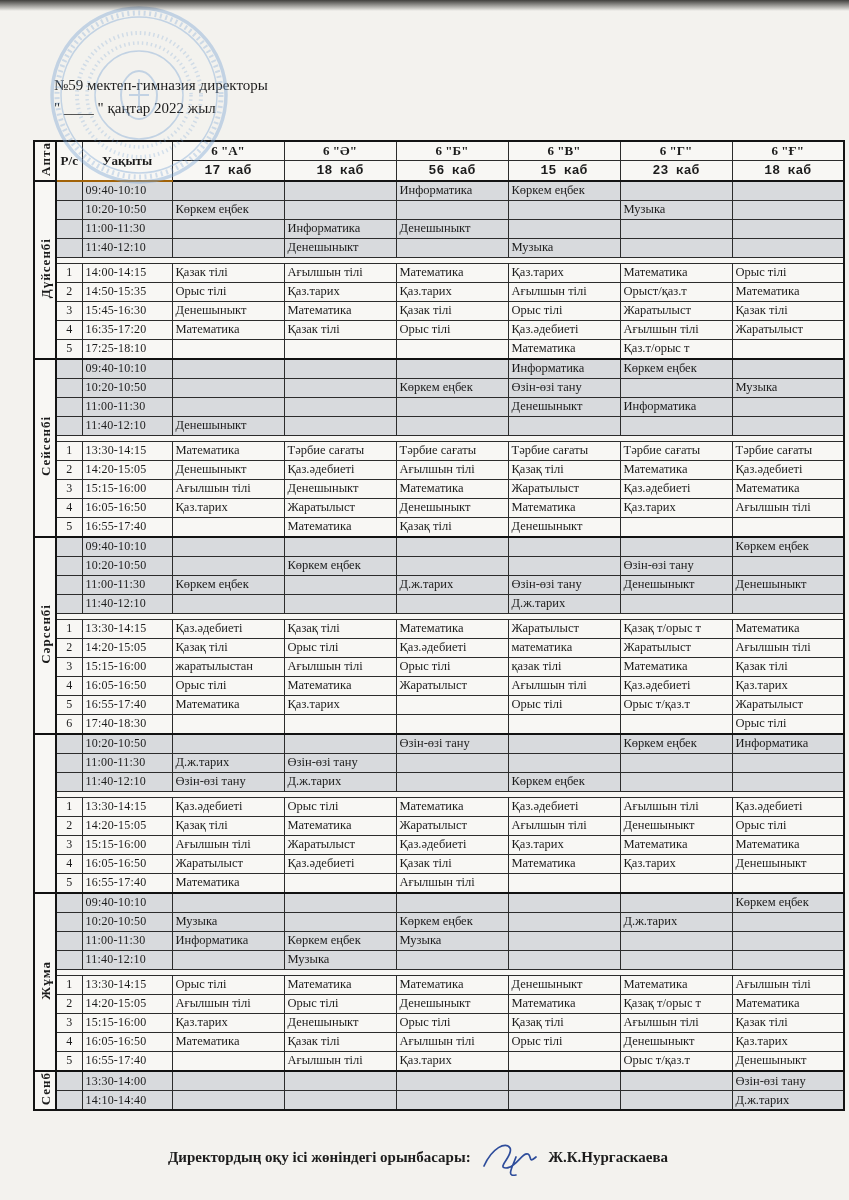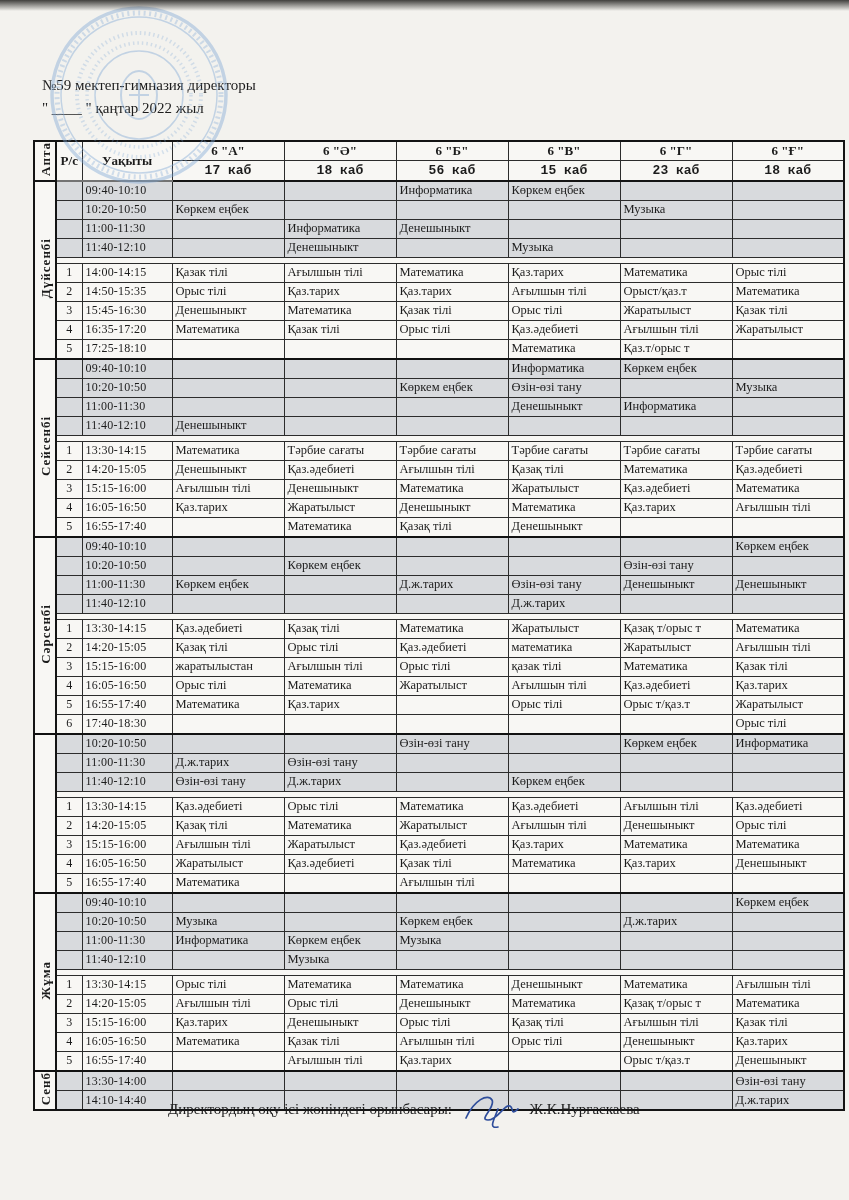--- a/index.html
+++ b/index.html
@@ -13,21 +13,21 @@
     position:absolute; top:0; left:0; width:100%; height:11px;
     background:linear-gradient(to bottom, rgba(45,44,42,.9), rgba(45,44,42,0));
     pointer-events:none; z-index:9;
   }
   
   .stamp {
     position:absolute; left:48px; top:4px; width:182px; height:182px;
     opacity:.42; z-index:6; pointer-events:none;
   }
   
-  .doc-header { position:absolute; left:42px; top:76px; font-size:15px; line-height:1.3; z-index:3; }
+  .doc-header { position:absolute; left:54px; top:76px; font-size:15px; line-height:1.3; z-index:3; }
   .sig-line { margin-top:2px; }
   .sig-underline {
     display:inline-block; width:118px; height:22px; position:relative;
     border-bottom:1.2px solid #333; vertical-align:bottom; margin-right:8px;
   }
   .sig-underline svg { position:absolute; left:8px; bottom:-8px; }
   .date-line { margin-top:3px; }
   
   .tbl-wrap { position:absolute; left:33px; top:140px; z-index:2; }
   table {
@@ -36,38 +36,38 @@
     border:2px solid #141414;
     font-size:12.5px;
   }
   td, th {
     border:1px solid #2c2c2c;
     padding:0 3px; height:18px;
     white-space:nowrap; overflow:hidden;
     font-weight:normal; text-align:left;
   }
   thead th { text-align:center; font-weight:bold; font-size:13px; }
-  thead th.hdr-span { border-bottom:2px solid #737373; }
+  thead th.hdr-span { border-bottom:2px solid #a16207; }
   thead tr.room-row th { border-bottom:2px solid #141414;font-family:Liberation Mono, monospace; }
   th.apta-cell { border-right:2px solid #141414; border-bottom:2px solid #141414; }
   .vtext {
     writing-mode:vertical-rl; transform:rotate(180deg);
     display:inline-block; font-weight:bold; font-size:13px; letter-spacing:1px;
     line-height:1;
   }
   td.day-cell { border-right:2px solid #141414; text-align:center; vertical-align:middle; background:#f8f7f4; }
   tr.day-start > td { border-top:2.5px solid #111; }
   td.num-cell { text-align:center; font-size:12px; }
   td.time-cell { font-size:12px; letter-spacing:.2px;margin-left:16px; }
   tr.pre td.num-cell, tr.pre td.time-cell, tr.pre td.subj-cell {
     background:var(--shade, #d8dadd);
   }
   tr.spacer td { height:5px; padding:0; background:#f8f7f4; }
   
-  .doc-footer { position:absolute; left:168px; top:1092px; font-size:15px; z-index:3; }
+  .doc-footer { position:absolute; left:168px; top:1140px; font-size:15px; z-index:3;font-weight:bold; }
   .doc-footer .sig { vertical-align:middle; margin:0 6px; }
 </style>
 </head>
 <body>
 
 <div class="scan-edge-top"></div>
 
 <svg class="stamp" viewBox="0 0 182 182">
   <circle cx="91" cy="91" r="87" fill="none" stroke="#7fa8d6" stroke-width="3.5"></circle>
   <circle cx="91" cy="91" r="78" fill="none" stroke="#7fa8d6" stroke-width="1.5"></circle>

